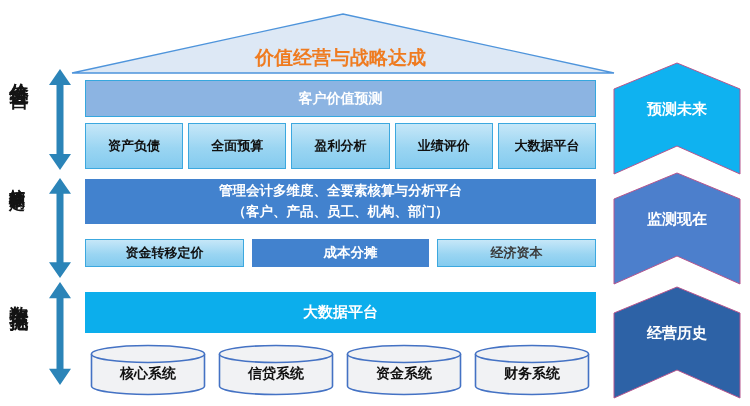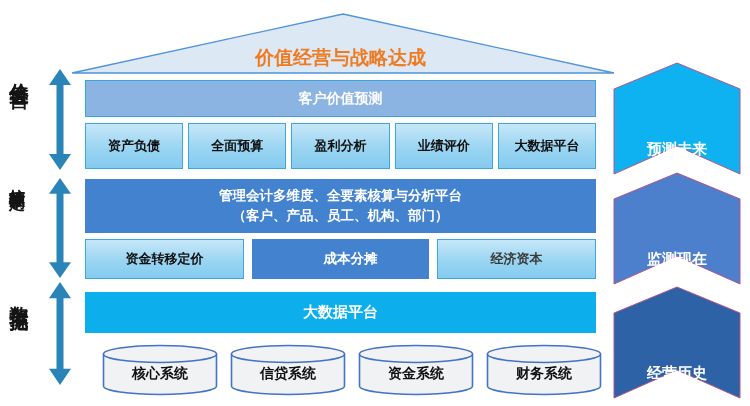--- a/index.html
+++ b/index.html
@@ -16,46 +16,46 @@
 
   
   .roof-svg{position:absolute;left:65px;top:13px;width:556px;height:62px;}
   .roof-label{position:absolute;left:85px;top:45px;width:511px;text-align:center;
               font-size:19px;font-weight:bold;}
 
   
   .bar{position:absolute;left:85px;width:511px;display:flex;align-items:center;
        justify-content:center;text-align:center;font-weight:bold;color:#fff;}
   .bar1{top:80px;height:37px;background:#8CB4E2;border:1px solid #36A7DE;font-size:14px;}
-  .bar2{top:179px;height:54px;background:#4282CE;font-size:13.5px;flex-direction:column;line-height:1.5;}
+  .bar2{top:179px;height:45px;background:#4282CE;font-size:13.5px;flex-direction:column;line-height:1.5;}
   .bar3{top:292px;height:41px;background:#0CAEEC;font-size:15px;}
 
   
   .row{position:absolute;left:85px;width:511px;display:flex;gap:5px;}
   .row5{top:123px;height:46px;}
-  .row3{top:239px;height:40px;gap:8px;}
+  .row3{top:239px;height:28px;gap:8px;}
   .lightbox{flex:1 1 0;display:flex;align-items:center;justify-content:center;
             background:linear-gradient(180deg,#C6E7F8 0%,#9AD5F2 55%,#84CBEF 100%);
             border:1px solid #3CA8DF;font-weight:bold;font-size:13px;color:#101010;text-align:center;}
   .darkbox{flex:1 1 0;display:flex;align-items:center;justify-content:center;
            background:#4282CE;font-weight:bold;font-size:13.5px;color:#fff;text-align:center;padding-left:20px;}
   .graytext{color:#3A3A3A;}
 
   
-  .cyl-row{position:absolute;left:102px;top:344px;width:500px;display:flex;gap:12px;}
+  .cyl-row{position:absolute;left:90px;top:344px;width:500px;display:flex;gap:12px;}
   .cyl{position:relative;width:116px;height:52px;}
   .cyl svg{position:absolute;inset:0;}
   .cyl .cyl-label{position:absolute;left:0;right:0;top:21px;text-align:center;
                   font-weight:bold;font-size:14px;color:#101010;}
 
   
   .chev{position:absolute;left:613px;width:128px;height:113px;}
   .chev svg{position:absolute;inset:0;}
   .chev .chev-label{position:absolute;left:0;right:0;top:38px;text-align:center;
-                    font-weight:bold;font-size:15px;color:#fff;margin-top:40px;}
+                    font-weight:bold;font-size:15px;color:#fff;}
 </style>
 </head>
 <body>
 
 <div class="stage">
 
   <div class="vlabel big" style="top:68px">价值经营</div>
   <div class="vlabel small" style="top:176px">核算标准制定</div>
   <div class="vlabel big" style="top:291px">数据挖掘</div>
 

